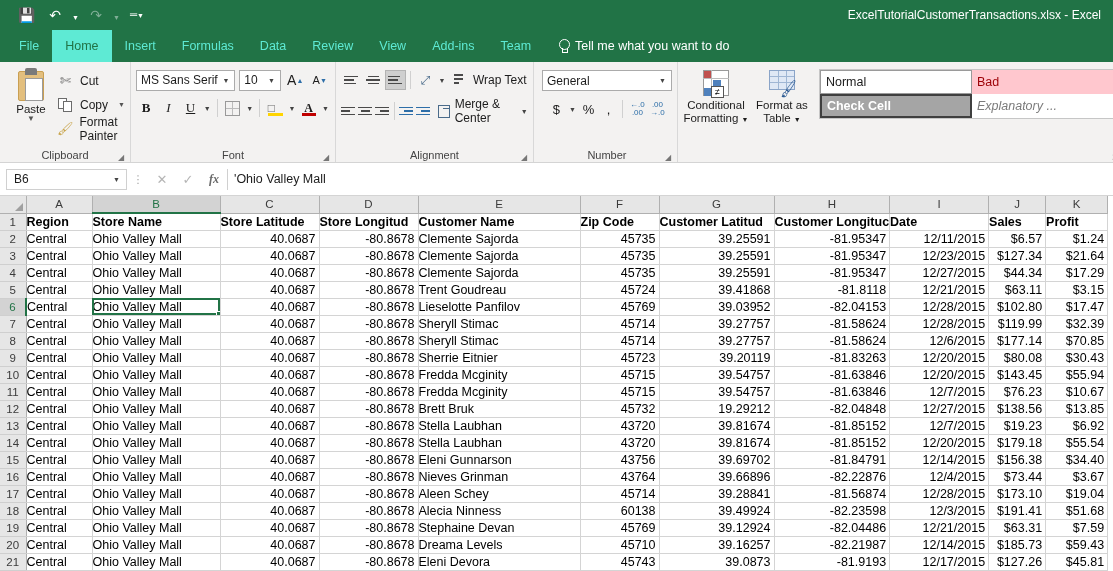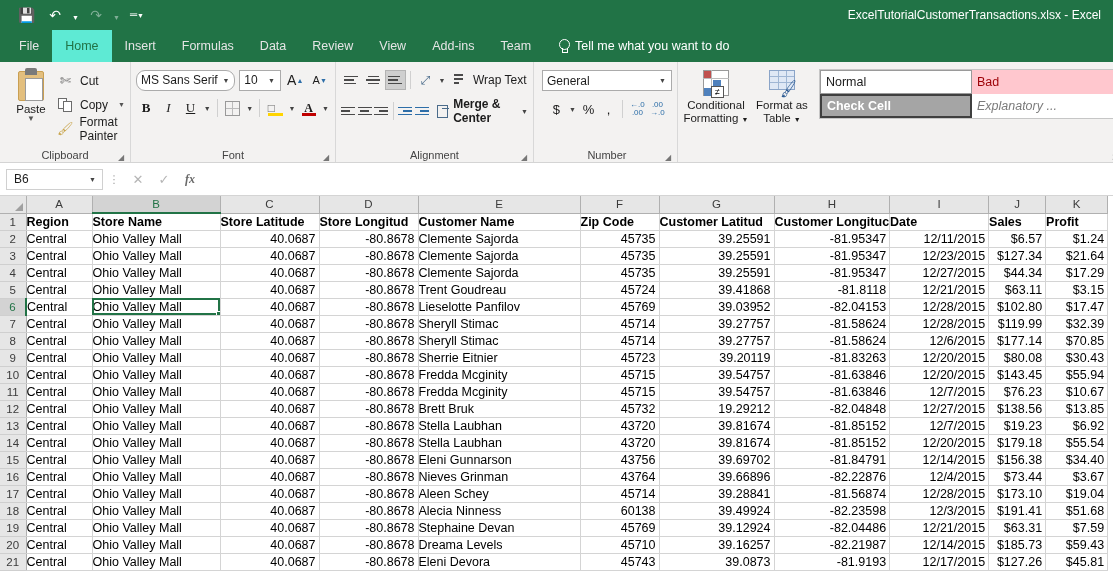--- a/index.html
+++ b/index.html
@@ -48,21 +48,21 @@
     height: 32px;
     background: #217346;
     display: flex;
     align-items: stretch;
     padding-left: 6px;
     position: relative;
   }
   .tab {
     padding: 0 13px;
     display: flex; align-items: center;
-    color: #e5e5e5;
+    color: #5eead4;
     font-size: 12.5px;
     white-space: nowrap;
   }
   .tab.active {
     background: #5eead4;
     color: #217346;
   }
   .tellme {
     display: flex; align-items: center; gap: 6px;
     padding: 0 10px 0 14px;
@@ -184,21 +184,21 @@
     height: 21px;
     background: #ffffff;
     border: 1px solid #ababab;
     display: flex; align-items: center;
     font-size: 12px;
     color: #1c1c1c;
     padding: 0 2px 0 4px;
   }
   .combo .cval { flex: 1; overflow: hidden; white-space: nowrap; }
   .combo .cdrop { width: 13px; text-align: center; font-size: 7px; color: #444; }
-  .combo-fontname { width: 106px; border-radius: 9px; }
+  .combo-fontname { width: 106px; }
   .combo-fontsize { width: 44px; }
   .btn-sq {
     width: 22px; height: 22px;
     display: flex; align-items: center; justify-content: center;
     font-size: 13px; color: #1c1c1c;
     position: relative;
   }
   .grow-a { font-size: 14px; }
   .shrink-a { font-size: 11px; }
   .sup { font-size: 7px; vertical-align: super; color: #2d6ea8; }
@@ -217,21 +217,21 @@
   .fill-ic { position: relative; width: 15px; height: 16px; }
   .fill-ic .bucket { font-size: 12px; color: #6b6b6b; }
   .fill-ic .bar { position: absolute; left: 0; bottom: 0; width: 15px; height: 3px; background: #ffd400; }
   .fcolor-ic { position: relative; width: 14px; height: 16px; text-align: center; }
   .fcolor-ic .lt { font-size: 12px; font-weight: bold; color: #1c1c1c; font-family: "Liberation Serif", serif; }
   .fcolor-ic .bar { position: absolute; left: 0; bottom: 0; width: 14px; height: 3px; background: #c00000; }
 
   
   .g-align { width: 198px; }
   .al-row { display: flex; align-items: center; gap: 1px; padding-top: 4px; }
-  .al-row.r2 { padding-top: 7px; font-weight: bold; }
+  .al-row.r2 { padding-top: 7px; }
   .align-ic { width: 15px; height: 13px; display: flex; flex-direction: column; justify-content: center; gap: 2px; }
   .align-ic i { display: block; height: 1.6px; background: #4a4a4a; }
   .al-btn { width: 21px; height: 20px; display: flex; align-items: center; justify-content: center; }
   .al-btn.sel { background: #cfcfcf; border: 1px solid #b3b3b3; }
   .orient-ic { font-size: 12px; color: #4a6b8a; }
   .wrap-item { display: flex; align-items: center; gap: 5px; font-size: 12px; color: #1c1c1c; margin-left: 6px; }
   .wrap-ic { width: 14px; height: 14px; position: relative; }
   .wrap-ic .l { position: absolute; left: 0; width: 9px; height: 1.6px; background: #4a4a4a; }
   .merge-ic { width: 15px; height: 13px; border: 1.2px solid #4a6b8a; position: relative; }
   .merge-ic::after { content: ""; position: absolute; left: 4px; top: 2px; width: 7px; height: 1.3px; background: #4a6b8a; }
@@ -293,21 +293,21 @@
   
   .fbar {
     height: 33px;
     background: #ffffff;
     border-bottom: 1px solid #d4d4d4;
     display: flex;
     align-items: center;
     padding: 0 0 0 6px;
   }
   .namebox {
-    width: 97px; height: 21px;
+    width: 121px; height: 21px;
     border: 1px solid #d0d0d0;
     background: #ffffff;
     display: flex; align-items: center;
     padding: 0 3px 0 7px;
     font-size: 12px;
     color: #1c1c1c;
   }
   .namebox .nval { flex: 1; }
   .namebox .ncaret { font-size: 7px; color: #444; width: 13px; text-align: center; }
   .fb-dots { width: 22px; text-align: center; color: #a6a6a6; font-size: 11px; letter-spacing: 0; }
@@ -667,20 +667,21 @@
   <div class="namebox">
     <span class="nval">B6</span>
     <span class="ncaret">▼</span>
   </div>
   <div class="fb-dots">⋮</div>
   <div class="fb-btns">
     <div class="fb-btn">✕</div>
     <div class="fb-btn">✓</div>
     <div class="fb-fx">fx</div>
   </div>
+  <div class="fb-input">'Ohio Valley Mall</div>
 </div>
 
 <div class="gridwrap">
   <table class="sheet">
     <colgroup id="sheet-colgroup">
         <col style="width: 26px;">
         <col style="width: 66px;">
         <col style="width: 128px;">
         <col style="width: 99px;">
         <col style="width: 99px;">

